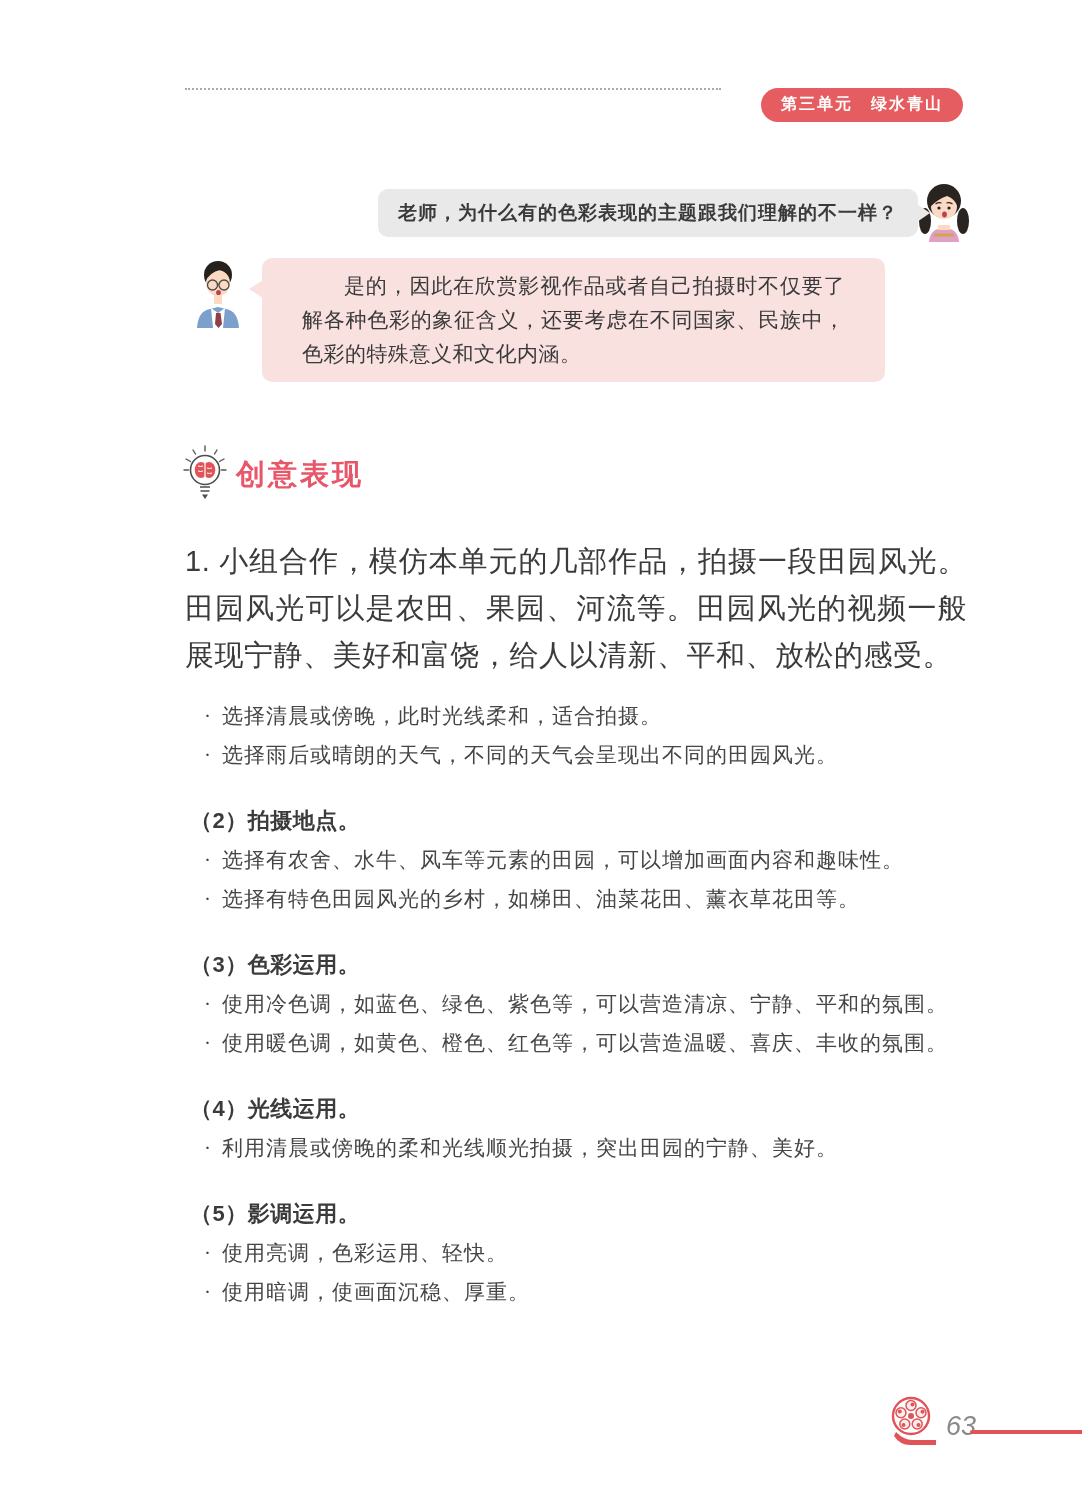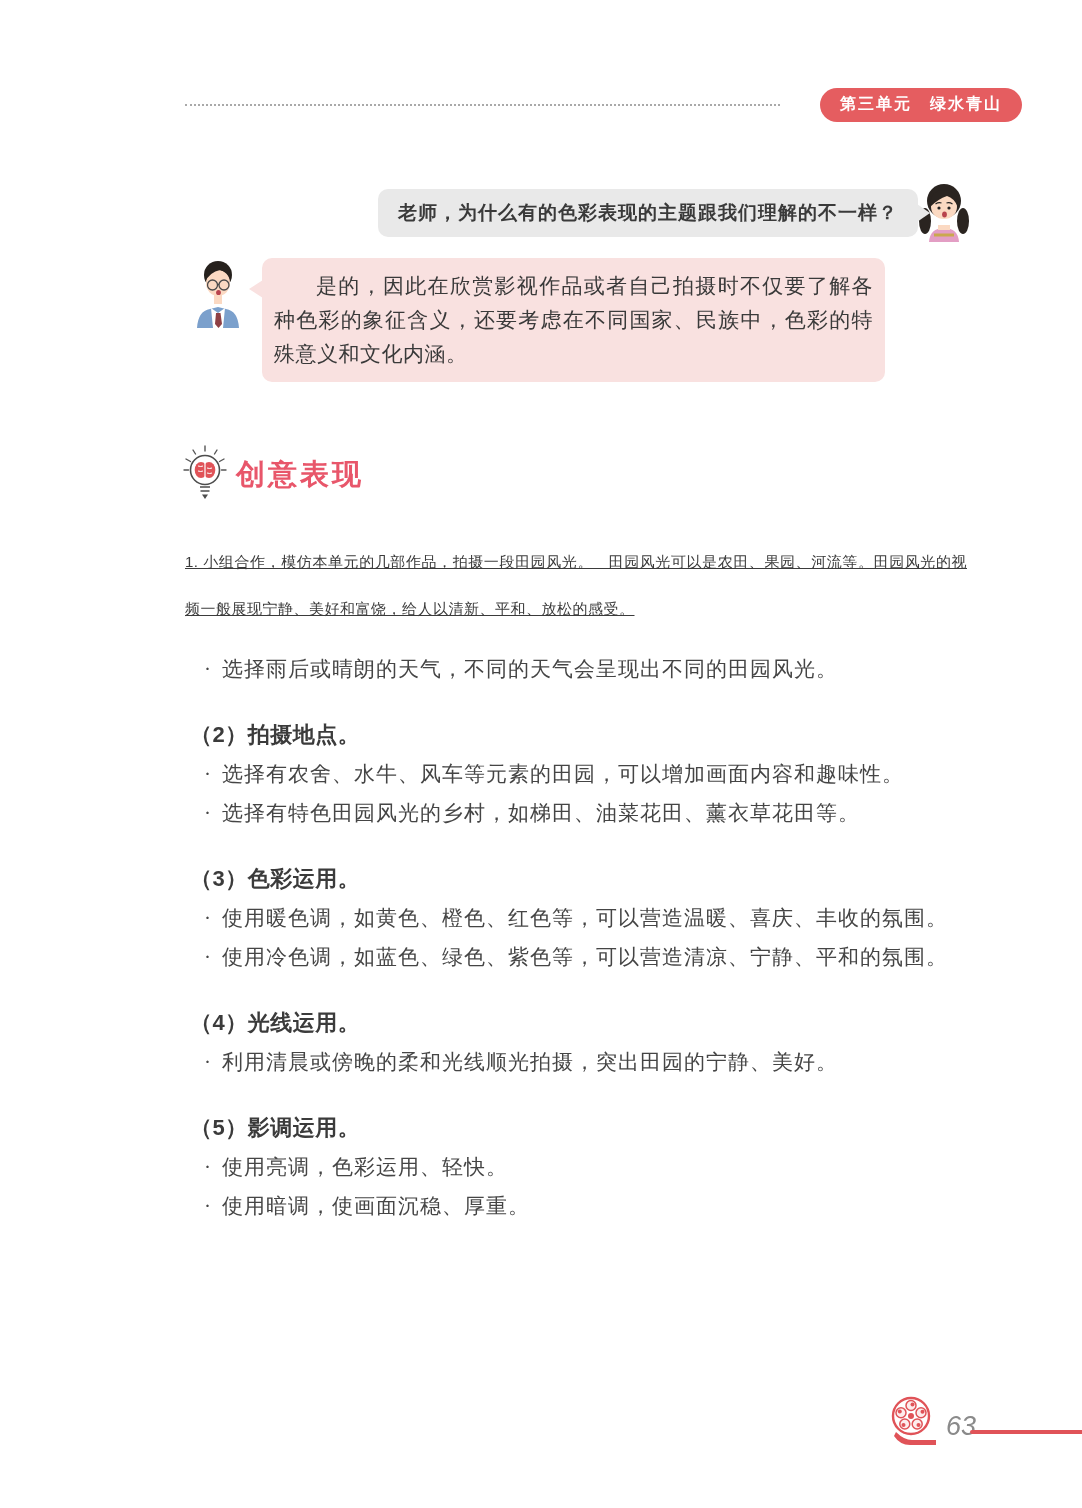--- a/index.html
+++ b/index.html
@@ -3,57 +3,57 @@
 <meta charset="utf-8">
 <style>
   html,body {margin:0; padding:0; background:#ffffff;}
   .page {
     position:relative; width:1082px; height:1508px; margin:0 auto;
     background:#ffffff; overflow:hidden;
     font-family:"Liberation Sans", sans-serif; color:#3d3d3d;
   }
 
   
-  .header-row {display:flex; align-items:center; padding:88px 60px 0 185px; box-sizing:border-box;}
+  .header-row {display:flex; align-items:flex-start; padding:88px 119px 0 185px; box-sizing:border-box;}
   .dots {flex:1; height:0; border-top:2px dotted #a9a9a9; margin-right:40px;}
   .unit-badge {
     background:#e55d60; color:#ffffff; font-size:16px; font-weight:700;
     padding:6px 20px 7px; border-radius:17px; letter-spacing:2px; white-space:nowrap;
   }
 
   
   .student-row {display:flex; justify-content:flex-end; align-items:center; margin:58px 112px 0 185px; }
   .bubble-gray {
     position:relative; background:#e9e9e9; border-radius:10px; padding:11px 20px;
     font-family:"Liberation Serif", serif; font-weight:700; font-size:19px; color:#3a3a3a; letter-spacing:1px;
   }
   .bubble-gray::after {
     content:""; position:absolute; right:-12px; top:50%; transform:translateY(-50%);
     border:9px solid transparent; border-right:0; border-left:13px solid #e9e9e9;
   }
   .teacher-row {display:flex; align-items:flex-start; margin:12px 197px 0 190px; gap:16px;}
   .bubble-pink {
-    position:relative; flex:1; background:#f9e1e0; border-radius:10px; padding:11px 12px;
+    position:relative; flex:1; background:#f9e1e0; border-radius:10px; padding:11px 40px;
     font-family:"Liberation Serif", serif; font-size:21px; line-height:34px; color:#3a3a3a;
     text-align:justify; text-indent:2em; letter-spacing:0.5px;
   }
   .bubble-pink::before {
     content:""; position:absolute; left:-13px; top:22px;
     border:9px solid transparent; border-left:0; border-right:14px solid #f9e1e0;
   }
   .avatar {flex:0 0 auto;}
 
   
   .section-header {display:flex; align-items:center; margin:62px 10px 0 182px; gap:8px;}
   .section-title {font-size:29px; font-weight:700; color:#e8566a; letter-spacing:3px;}
 
   
   .intro {
-    margin:32px 115px 0 185px; font-size:15px; line-height:47px;
-    text-align:justify; color:#3b3b3b; letter-spacing:0.5px;text-decoration:underline;
+    margin:32px 115px 0 185px; font-size:29px; line-height:47px;
+    text-align:justify; color:#3b3b3b; letter-spacing:0.5px;
   }
   .items {margin:18px 108px 0 190px;}
   .task-item {margin-top:26px;}
   .task-item:first-child {margin-top:0;}
   .item-heading {margin:0; font-size:22px; font-weight:600; line-height:40px; color:#3b3b3b; letter-spacing:0.5px;}
   .bullet {
     margin:0 0 0 14px; font-family:"Liberation Serif", serif;
     font-size:21px; line-height:39px; color:#454545; letter-spacing:1px;
   }
   .marker {margin-right:10px;}
@@ -141,33 +141,34 @@
       </svg>
     </span>
     <span class="section-title">创意表现</span>
   </div>
 
   <p class="intro">1. 小组合作，模仿本单元的几部作品，拍摄一段田园风光。　田园风光可以是农田、果园、河流等。田园风光的视频一般展现宁静、美好和富饶，给人以清新、平和、放松的感受。</p>
 
   <div class="items">
 
     <section class="task-item">
+      <p class="bullet"><span class="marker">·</span><span>选择清晨或傍晚，此时光线柔和，适合拍摄。</span></p>
       <p class="bullet"><span class="marker">·</span><span>选择雨后或晴朗的天气，不同的天气会呈现出不同的田园风光。</span></p>
     </section>
 
     <section class="task-item">
       <h3 class="item-heading">（2）拍摄地点。</h3>
       <p class="bullet"><span class="marker">·</span><span>选择有农舍、水牛、风车等元素的田园，可以增加画面内容和趣味性。</span></p>
       <p class="bullet"><span class="marker">·</span><span>选择有特色田园风光的乡村，如梯田、油菜花田、薰衣草花田等。</span></p>
     </section>
 
     <section class="task-item">
       <h3 class="item-heading">（3）色彩运用。</h3>
+      <p class="bullet"><span class="marker">·</span><span>使用冷色调，如蓝色、绿色、紫色等，可以营造清凉、宁静、平和的氛围。</span></p>
       <p class="bullet"><span class="marker">·</span><span>使用暖色调，如黄色、橙色、红色等，可以营造温暖、喜庆、丰收的氛围。</span></p>
-      <p class="bullet"><span class="marker">·</span><span>使用冷色调，如蓝色、绿色、紫色等，可以营造清凉、宁静、平和的氛围。</span></p>
     </section>
 
     <section class="task-item">
       <h3 class="item-heading">（4）光线运用。</h3>
       <p class="bullet"><span class="marker">·</span><span>利用清晨或傍晚的柔和光线顺光拍摄，突出田园的宁静、美好。</span></p>
     </section>
 
     <section class="task-item">
       <h3 class="item-heading">（5）影调运用。</h3>
       <p class="bullet"><span class="marker">·</span><span>使用亮调，色彩运用、轻快。</span></p>

